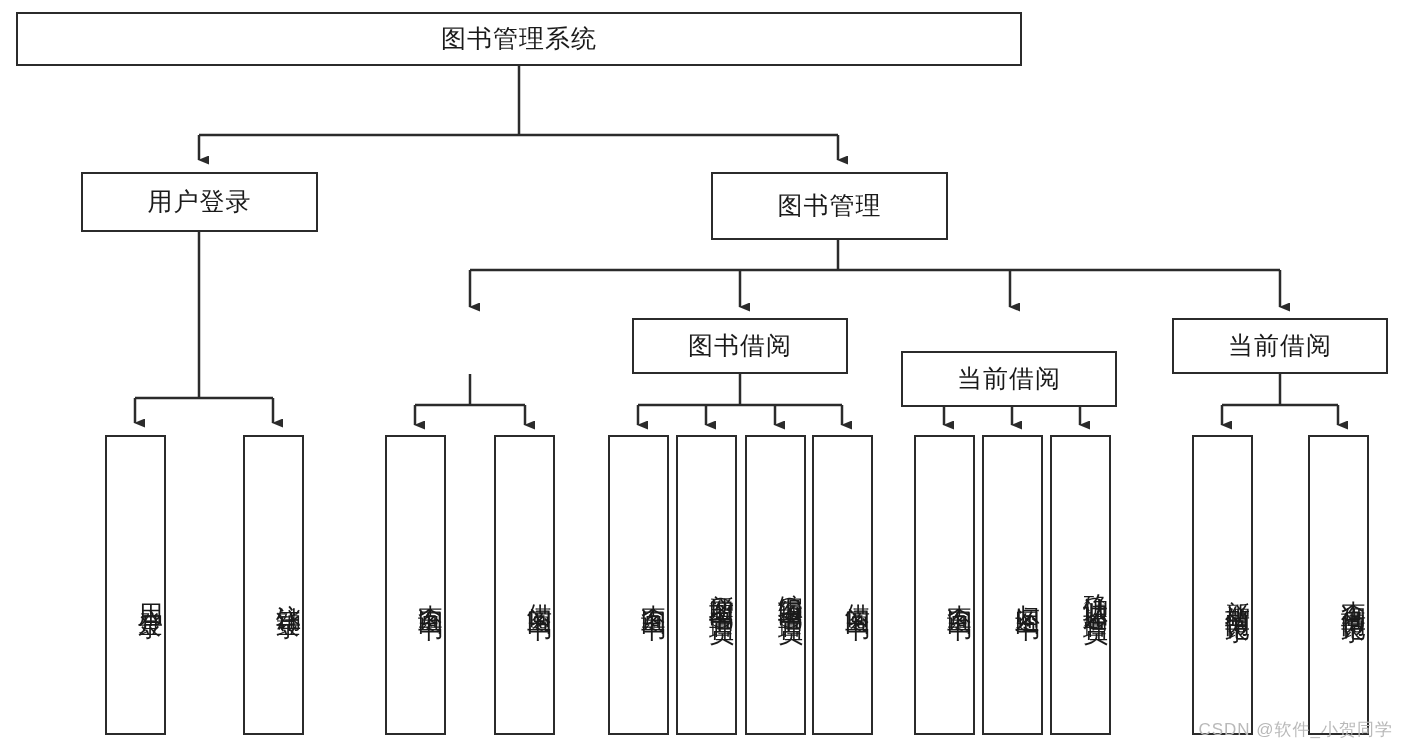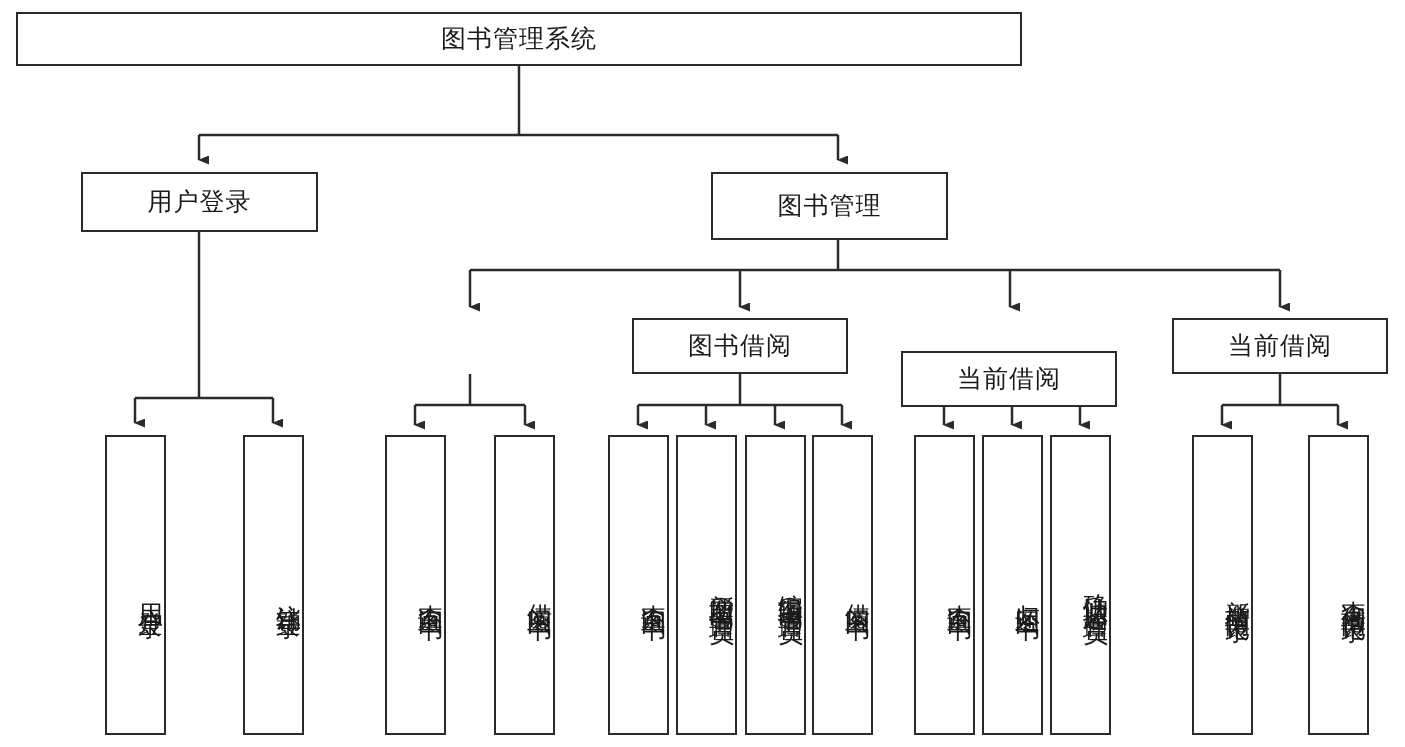--- a/index.html
+++ b/index.html
@@ -175,14 +175,15 @@
     <span class="vlabel">确认归还（管理员）</span>
   </div>
 
   <div class="node vert" style="left:1192px;top:435px;width:61px;height:300px;">
     <span class="vlabel">新增借阅记录</span>
   </div>
   <div class="node vert" style="left:1308px;top:435px;width:61px;height:300px;">
     <span class="vlabel">查询借阅记录</span>
   </div>
 
+  <div id="watermark">CSDN @软件_小贺同学</div>
 
 </div>
 
 </body></html>

